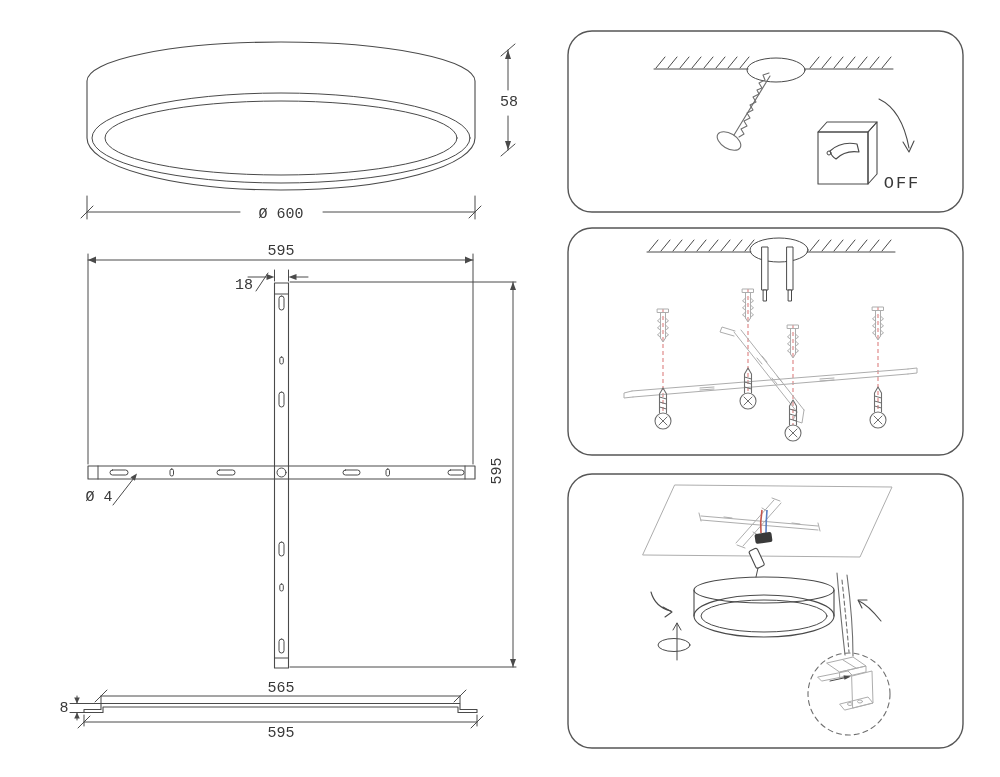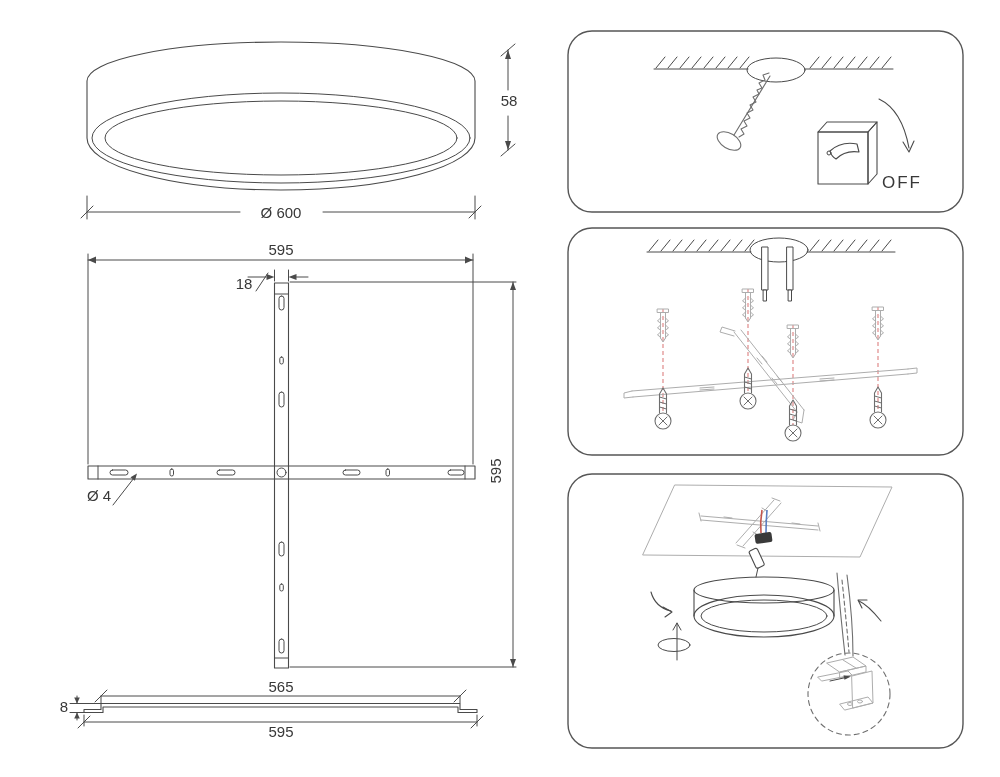--- a/index.html
+++ b/index.html
@@ -1,17 +1,17 @@
 <!DOCTYPE html>
 <html style="--bg: #ffffff; --ink: #4a4a4a; --ink-strong: #383838; --mid: #6e6e6e; --lite: #adadad; --accent-red: #e08a8a; --wire-red: #c4574e; --wire-blue: #5b7dc0; --card-border: #565656;"><head>
 <meta charset="utf-8">
 <style>
   html,body{margin:0;padding:0;background:#fff;}
   .sheet{position:relative;width:1000px;height:777px;background:var(--bg,#ffffff);
-         font-family:Liberation Sans, sans-serif;overflow:hidden;}
+         font-family:Liberation Mono, monospace;overflow:hidden;}
   .sheet svg{position:absolute;left:0;top:0;}
   .ink{stroke:var(--ink,#4a4a4a);fill:none;stroke-width:1.1;stroke-linecap:round;stroke-linejoin:round;}
   .thin{stroke-width:1;}
   .fillink{fill:var(--ink,#4a4a4a);stroke:none;}
   .lite{stroke:var(--lite,#adadad);fill:none;stroke-width:1;stroke-linecap:round;stroke-linejoin:round;}
   .mid{stroke:var(--mid,#6e6e6e);fill:none;stroke-width:1.1;stroke-linecap:round;stroke-linejoin:round;}
   .reddash{stroke:var(--accent-red,#e08a8a);fill:none;stroke-width:1.2;stroke-dasharray:4 3;}
   .card{stroke:var(--card-border,#565656);fill:#ffffff;stroke-width:1.4;}
   .whitefill{fill:#ffffff;}
   text.dim{fill:var(--ink-strong,#383838);font-size:15px;}

